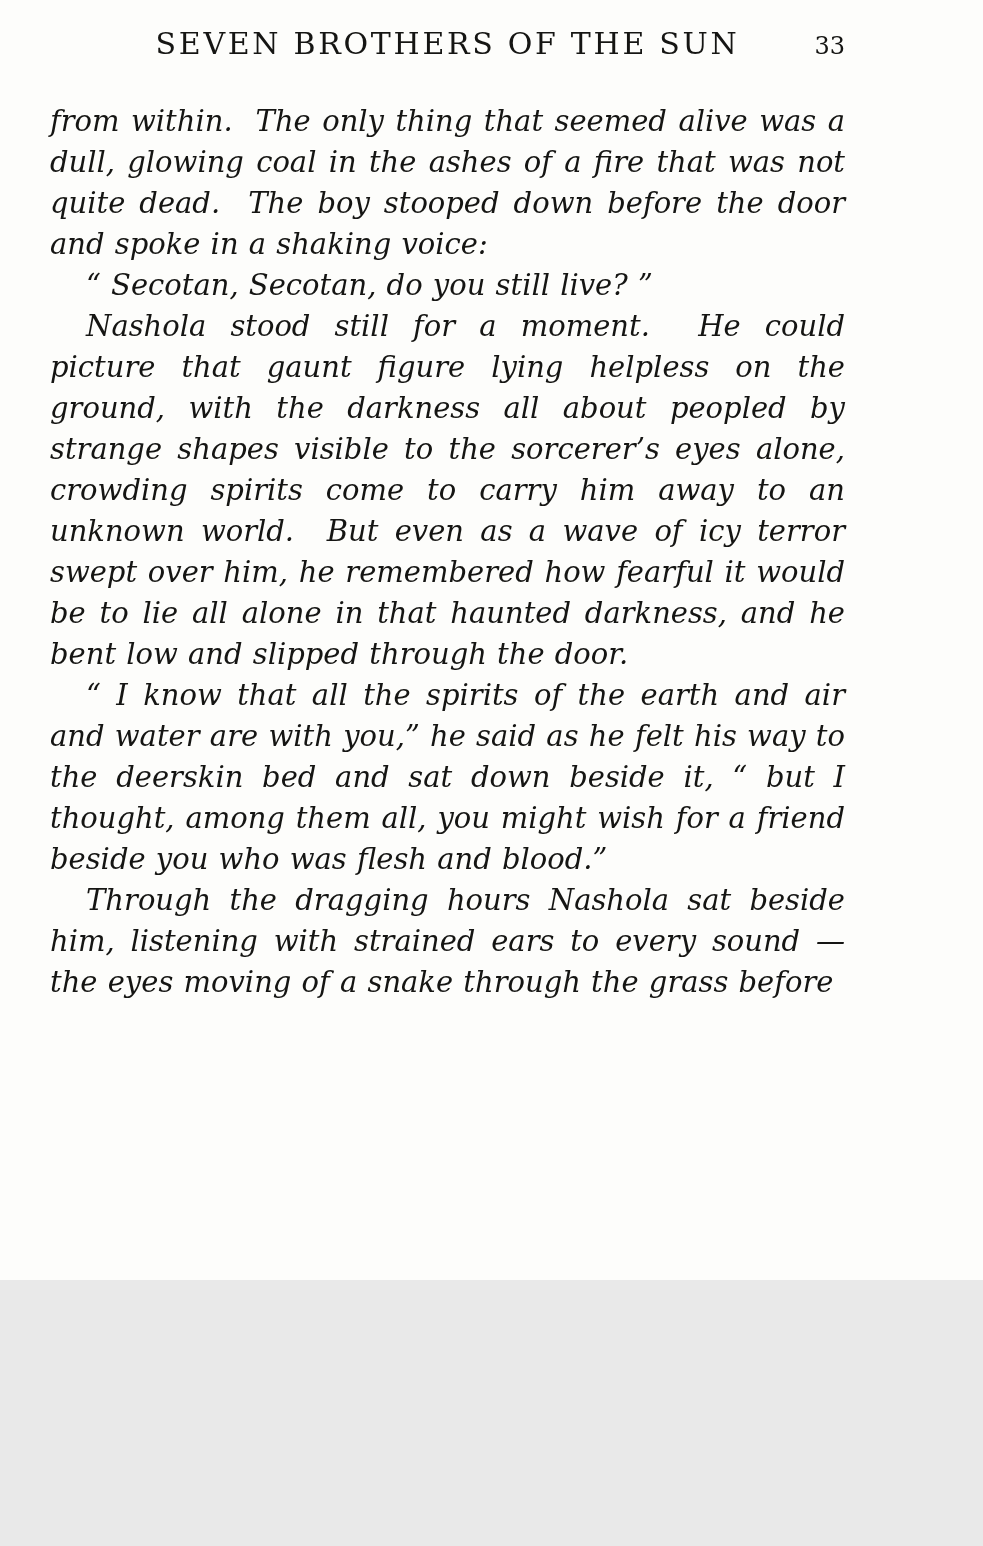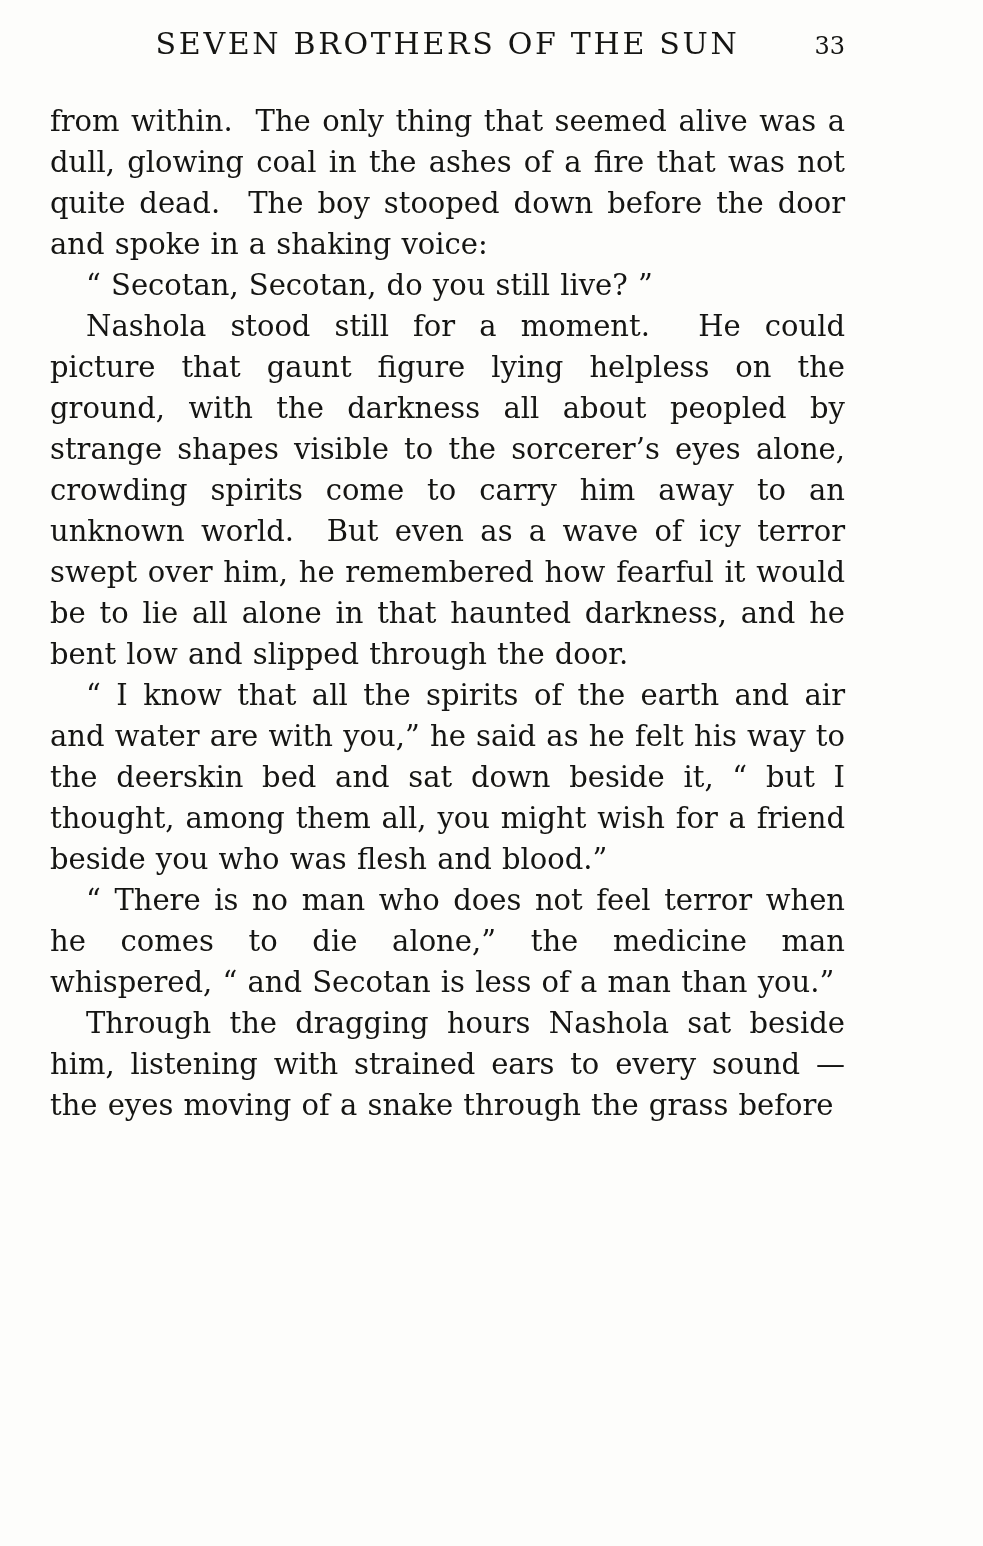--- a/index.html
+++ b/index.html
@@ -3,21 +3,21 @@
 <meta charset="utf-8">
 <style>
   html, body {
     margin: 0;
     padding: 0;
     background: #e9e9e9;
   }
   .page {
     position: relative;
     width: 983px;
-    height: 1546px;
+    height: 1280px;
     margin: 0 auto;
     background: #fdfdfb;
     color: #151513;
     font-family: "DejaVu Serif", "Liberation Serif", serif;
     overflow: hidden;
   }
   .running-head {
     position: relative;
     margin: 26px 138px 0 50px; 
     height: 42px;
@@ -38,20 +38,21 @@
     top: 6px;
     font-size: 24px;
   }
   .text-block {
     margin: 33px 138px 0 50px;
     width: 795px;
     font-size: 29px;
     line-height: 41px;
     text-align: justify;
     word-spacing: 1px;
+    font-style: italic;
   }
   .text-block p {
     margin: 0;
     white-space: pre-wrap; 
   }
   .text-block p.indent {
     text-indent: 36px;
   }
 </style>
 </head>
@@ -62,16 +63,15 @@
     <div class="title">SEVEN BROTHERS OF THE SUN</div>
     <div class="folio">33</div>
   </div>
 
   <div class="text-block">
 
   <p class="">from within.  The only thing that seemed alive was a dull, glowing coal in the ashes of a fire that was not quite dead.  The boy stooped down before the door and spoke in a shaking voice:</p>
       <p class="indent">“ Secotan, Secotan, do you still live? ”</p>
       <p class="indent">Nashola stood still for a moment.  He could picture that gaunt figure lying helpless on the ground, with the darkness all about peopled by strange shapes visible to the sorcerer’s eyes alone, crowding spirits come to carry him away to an unknown world.  But even as a wave of icy terror swept over him, he remembered how fearful it would be to lie all alone in that haunted darkness, and he bent low and slipped through the door.</p>
       <p class="indent">“ I know that all the spirits of the earth and air and water are with you,” he said as he felt his way to the deerskin bed and sat down beside it, “ but I thought, among them all, you might wish for a friend beside you who was flesh and blood.”</p>
-      <p class="indent">“ There is no man who does not feel terror when he comes to die alone,” the medicine man whispered, “ and Secotan is less of a man than you.”</p>
       <p class="indent">Through the dragging hours Nashola sat beside him, listening with strained ears to every sound — the eyes moving of a snake through the grass before</p>
     </div>
 </div>
 
 </body></html>

